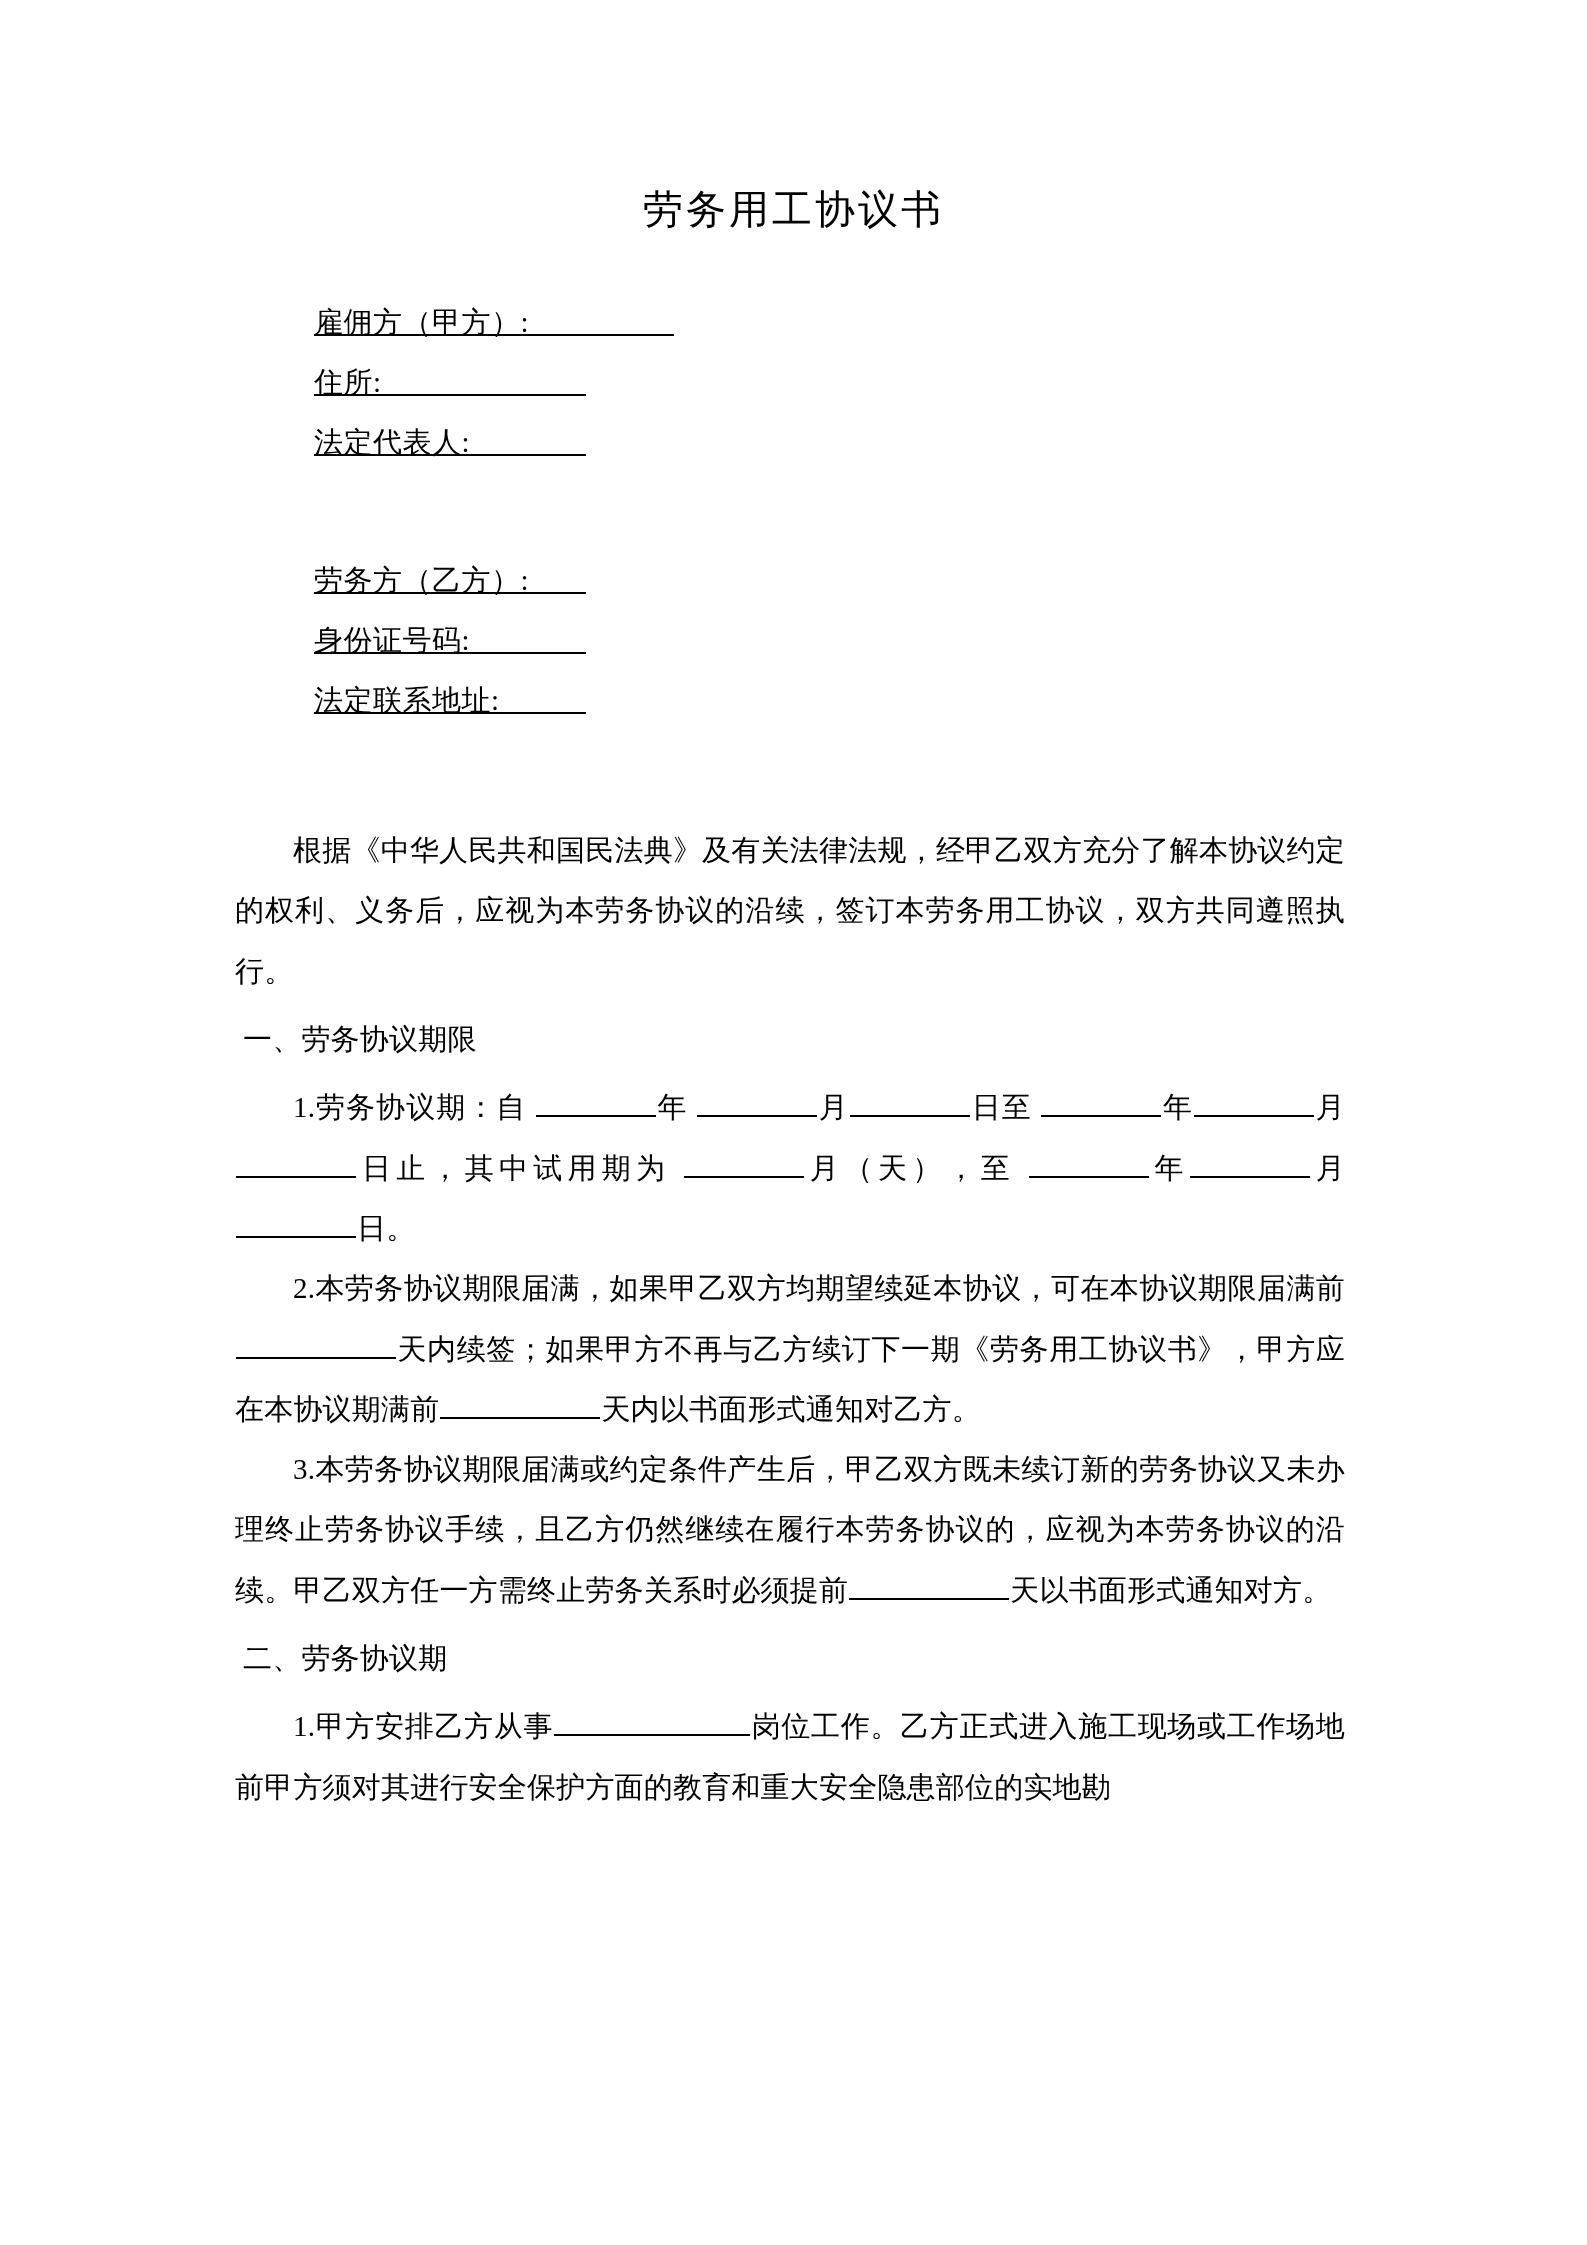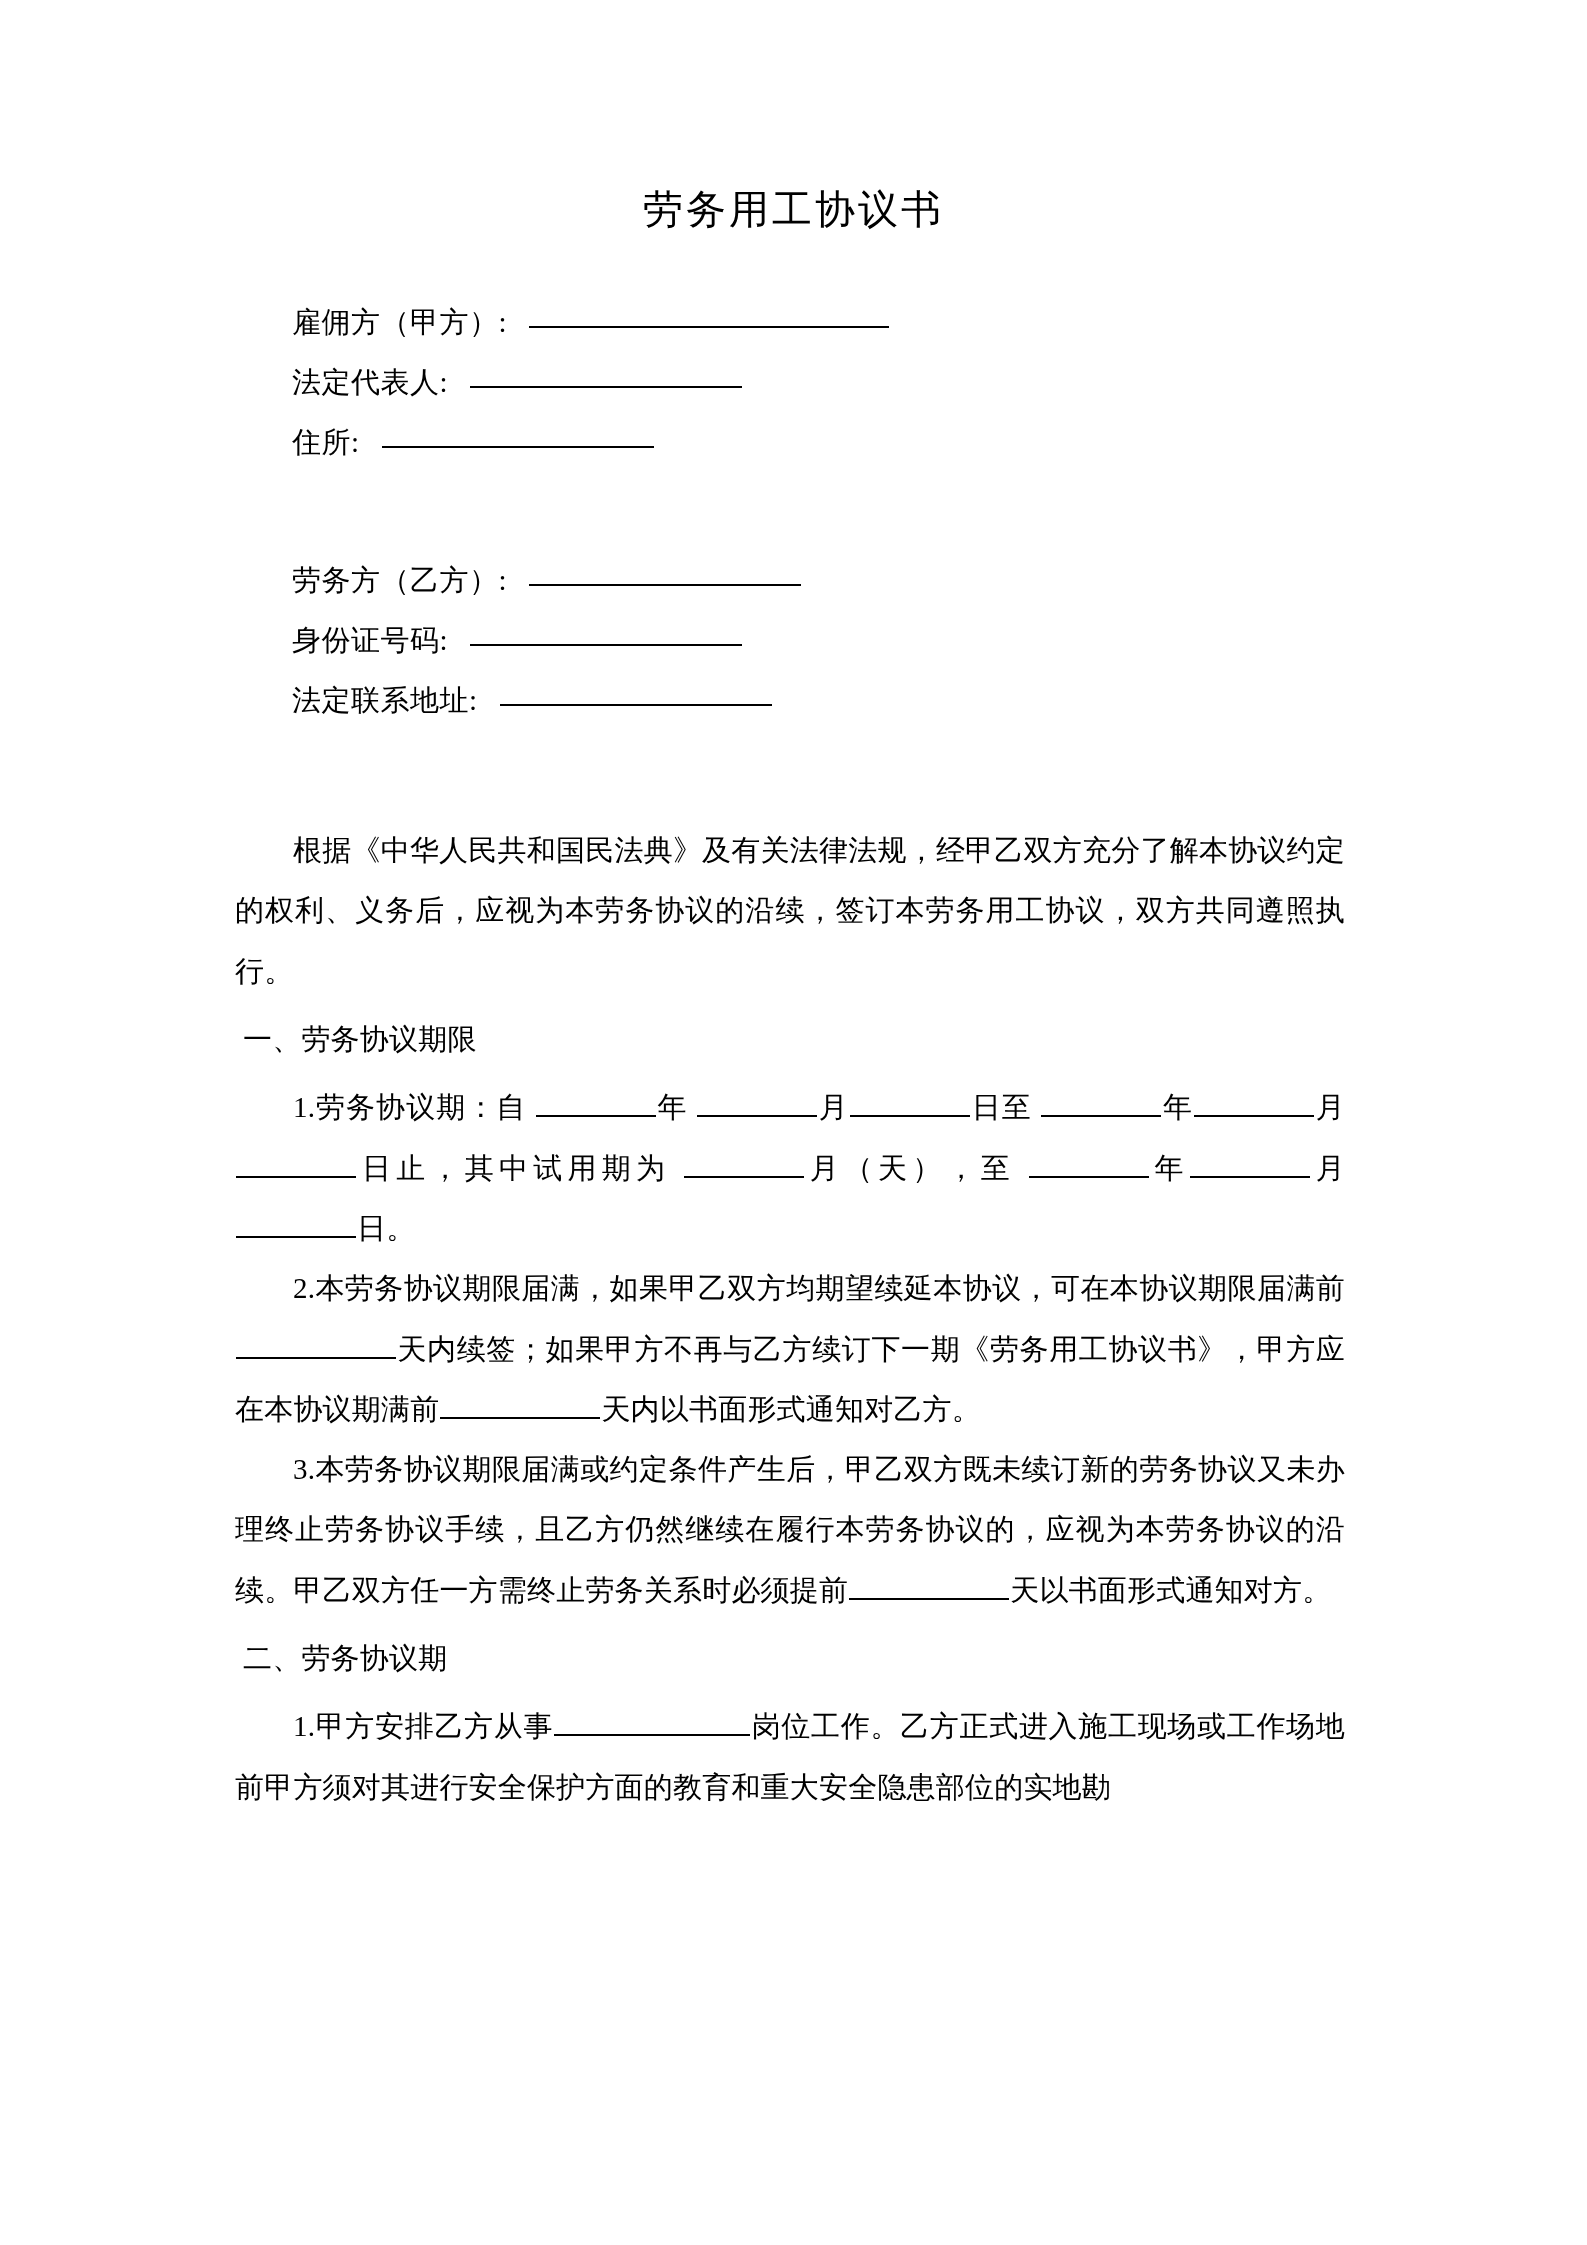--- a/index.html
+++ b/index.html
@@ -48,20 +48,21 @@
   .party-block.second { padding-top: 78px; }
 
   .party-line {
     display: flex;
     align-items: baseline;
     padding-left: 292px;
     font-size: 29px;
     line-height: 1.0;
     height: 60px;
     white-space: nowrap;
+    flex-direction: column;
   }
   .party-label {
     letter-spacing: 0.5px;
   }
   .party-rule {
     display: inline-block;
     border-bottom: 2px solid #000;
     height: 1px;
     margin-left: 22px;
     position: relative;
@@ -120,27 +121,27 @@
     <h1 class="doc-title">劳务用工协议书</h1>
 
     <div class="party-block first">
 
       <div class="party-line">
         <span class="party-label">雇佣方（甲方）:</span>
         <span class="party-rule rule-w1"></span>
       </div>
 
       <div class="party-line">
-        <span class="party-label">法定代表人:</span>
-        <span class="party-rule rule-w2"></span>
+        <span class="party-label">住所:</span>
+        <span class="party-rule rule-w3"></span>
       </div>
 
       <div class="party-line">
-        <span class="party-label">住所:</span>
-        <span class="party-rule rule-w3"></span>
+        <span class="party-label">法定代表人:</span>
+        <span class="party-rule rule-w2"></span>
       </div>
 
     </div>
 
     <div class="party-block second">
 
       <div class="party-line">
         <span class="party-label">劳务方（乙方）:</span>
         <span class="party-rule rule-w4"></span>
       </div>

